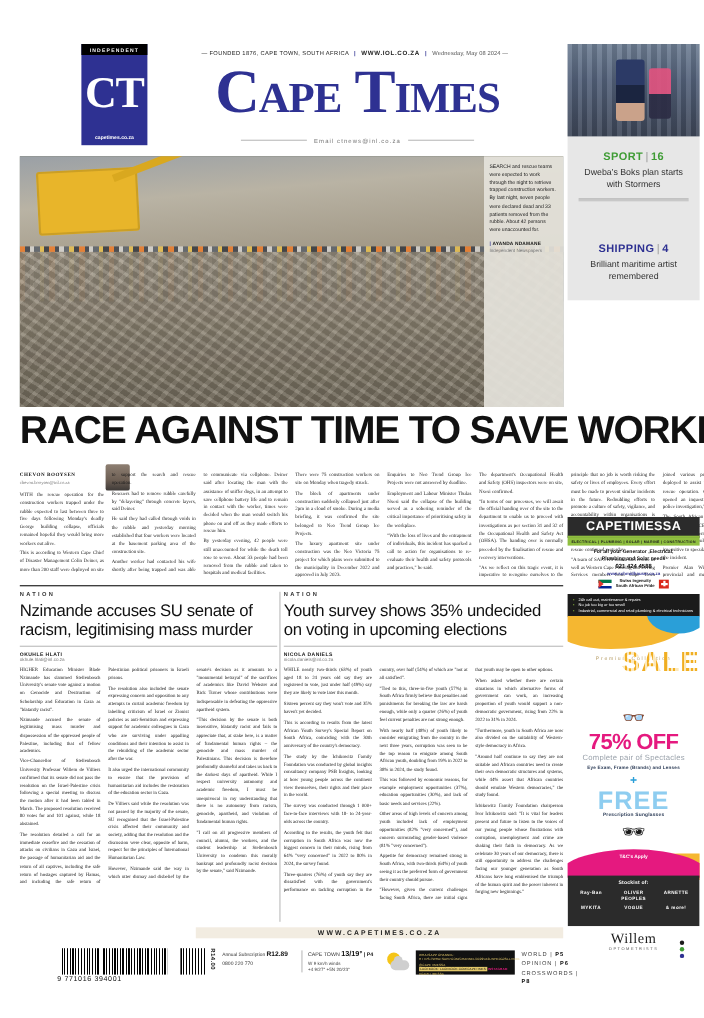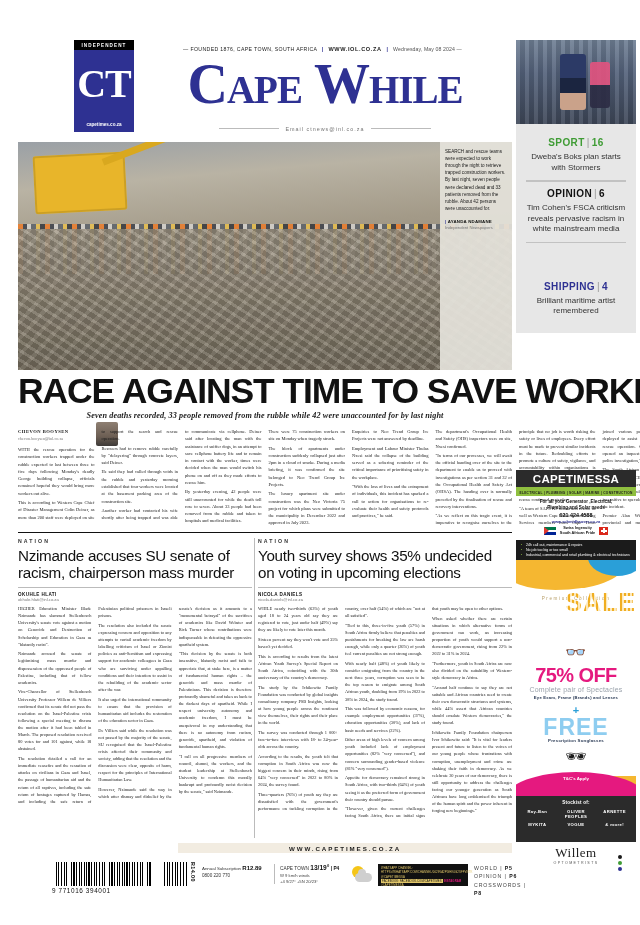--- a/index.html
+++ b/index.html
@@ -291,21 +291,21 @@
       <div class="ct-mark">CT</div>
       <div class="ct-url">capetimes.co.za</div>
     </div>
     <div class="dateline">
       <span>— FOUNDED 1876, CAPE TOWN, SOUTH AFRICA</span>
       <span class="sep">|</span>
       <span class="bold">WWW.IOL.CO.ZA</span>
       <span class="sep">|</span>
       <span class="date">Wednesday, May 08 2024 —</span>
     </div>
-    <div class="masthead-title">Cape While</div>
+    <div class="masthead-title">Cape Times</div>
     <div class="masthead-email">Email ctnews@inl.co.za</div>
   </div>
 
   <div class="hero">
     <div class="hero-sky"></div>
     <div class="crane">
         <div class="crane-arm"></div>
       </div>
     <div class="hero-crowd"></div>
     <div class="rubble"></div>
@@ -313,21 +313,20 @@
       <p>SEARCH and rescue teams were expected to work through the night to retrieve trapped construction workers. By last night, seven people were declared dead and 33 patients removed from the rubble. About 42 persons were unaccounted for.</p>
       <div class="cap-credit">
         <span class="bar">|</span>
         <span>AYANDA NDAMANE</span>
       </div>
       <div class="cap-org">Independent Newspapers</div>
     </div>
   </div>
 
   <div class="main-headline">RACE AGAINST TIME TO SAVE WORKERS</div>
-  <div class="main-sub">Seven deaths recorded, 33 people removed from the rubble while 42 were unaccounted for by last night</div>
 
   <div class="lead-cols">
     <div class="lead-grid">
       <div class="lead-byline">
         <div class="byl-photo"></div>
         <div class="byl-name">CHEVON BOOYSEN</div>
         <div class="byl-mail">chevon.booysen@inl.co.za</div>
       </div>
       <p>WITH the rescue operation for the construction workers trapped under the rubble expected to last between three to five days following Monday's deadly George building collapse, officials remained hopeful they would bring more workers out alive.</p>
       <p>This is according to Western Cape Chief of Disaster Management Colin Deiner, as more than 200 staff were deployed on site to support the search and rescue operation.</p>
@@ -348,21 +347,21 @@
       <p>"A team of SAPS K9 search and rescue as well as Western Cape Policing and Diving Services members from Cape Town joined various police units already deployed to assist with the search and rescue operation. George police have opened an inquest docket for further police investigation," said Spies.</p>
       <p>The South African Institution of Civil Engineering (SAICE) meanwhile said, in the immediate aftermath of such a tragic incident, it would be unfair and insensitive to speculate as to the causes of the incident.</p>
       <p>Premier Alan Winde together with provincial and municipal role-players indicated they would remain on the ground.</p>
     </div>
   </div>
 
   <div class="hr-main"></div>
 
   <div class="story-left">
     <div class="kicker">NATION</div>
-    <div class="lower-head" style="margin-top:3px;">Nzimande accuses SU senate of racism, chairperson mass murder</div>
+    <div class="lower-head" style="margin-top:3px;">Nzimande accuses SU senate of racism, legitimising mass murder</div>
     <div style="height:1px;background:#bbb;margin:6px 0 4px;"></div>
     <div style="font-size:4.6px;font-weight:700;color:#111;letter-spacing:.4px;">OKUHLE HLATI</div>
     <div style="font-size:4.2px;color:#777;margin-bottom:3px;">okhule.hlati@inl.co.za</div>
     <div class="story-cols" style="column-count:3;">
       <p>HIGHER Education Minister Blade Nzimande has slammed Stellenbosch University's senate vote against a motion on Genocide and Destruction of Scholarship and Education in Gaza as "blatantly racist".</p>
       <p>Nzimande accused the senate of legitimising mass murder and dispossession of the oppressed people of Palestine, including that of fellow academics.</p>
       <p>Vice-Chancellor of Stellenbosch University Professor Willem de Villiers confirmed that its senate did not pass the resolution on the Israel-Palestine crisis following a special meeting to discuss the motion after it had been tabled in March. The proposed resolution received 80 votes for and 101 against, while 18 abstained.</p>
       <p>The resolution detailed a call for an immediate ceasefire and the cessation of attacks on civilians in Gaza and Israel, the passage of humanitarian aid and the return of all captives, including the safe return of hostages captured by Hamas, and including the safe return of Palestinian political prisoners in Israeli prisons.</p>
       <p>The resolution also included the senate expressing concern and opposition to any attempts to curtail academic freedom by labelling criticism of Israel or Zionist policies as anti-Semitism and expressing support for academic colleagues in Gaza who are surviving under appalling conditions and their intention to assist in the rebuilding of the academic sector after the war.</p>
       <p>It also urged the international community to ensure that the provision of humanitarian aid includes the restoration of the education sector in Gaza.</p>
@@ -413,26 +412,20 @@
       <div class="rail-item">
         <div class="rail-sec sport">
           <span>SPORT</span><span class="pipe">|</span><span>16</span>
         </div>
         <div class="rail-text">Dweba's Boks plan starts with Stormers</div>
       </div>
       <div class="rail-div"></div>
 
       <div class="rail-div"></div>
 
-      <div class="rail-item">
-        <div class="rail-sec opinion">
-          <span>OPINION</span><span class="pipe">|</span><span>6</span>
-        </div>
-        <div class="rail-text">Tim Cohen's FSCA criticism reveals pervasive racism in white mainstream media</div>
-      </div>
       <div class="rail-div"></div>
 
       <div class="rail-item">
         <div class="rail-sec shipping">
           <span>SHIPPING</span><span class="pipe">|</span><span>4</span>
         </div>
         <div class="rail-text">Brilliant maritime artist remembered</div>
       </div>
 
     </div>

